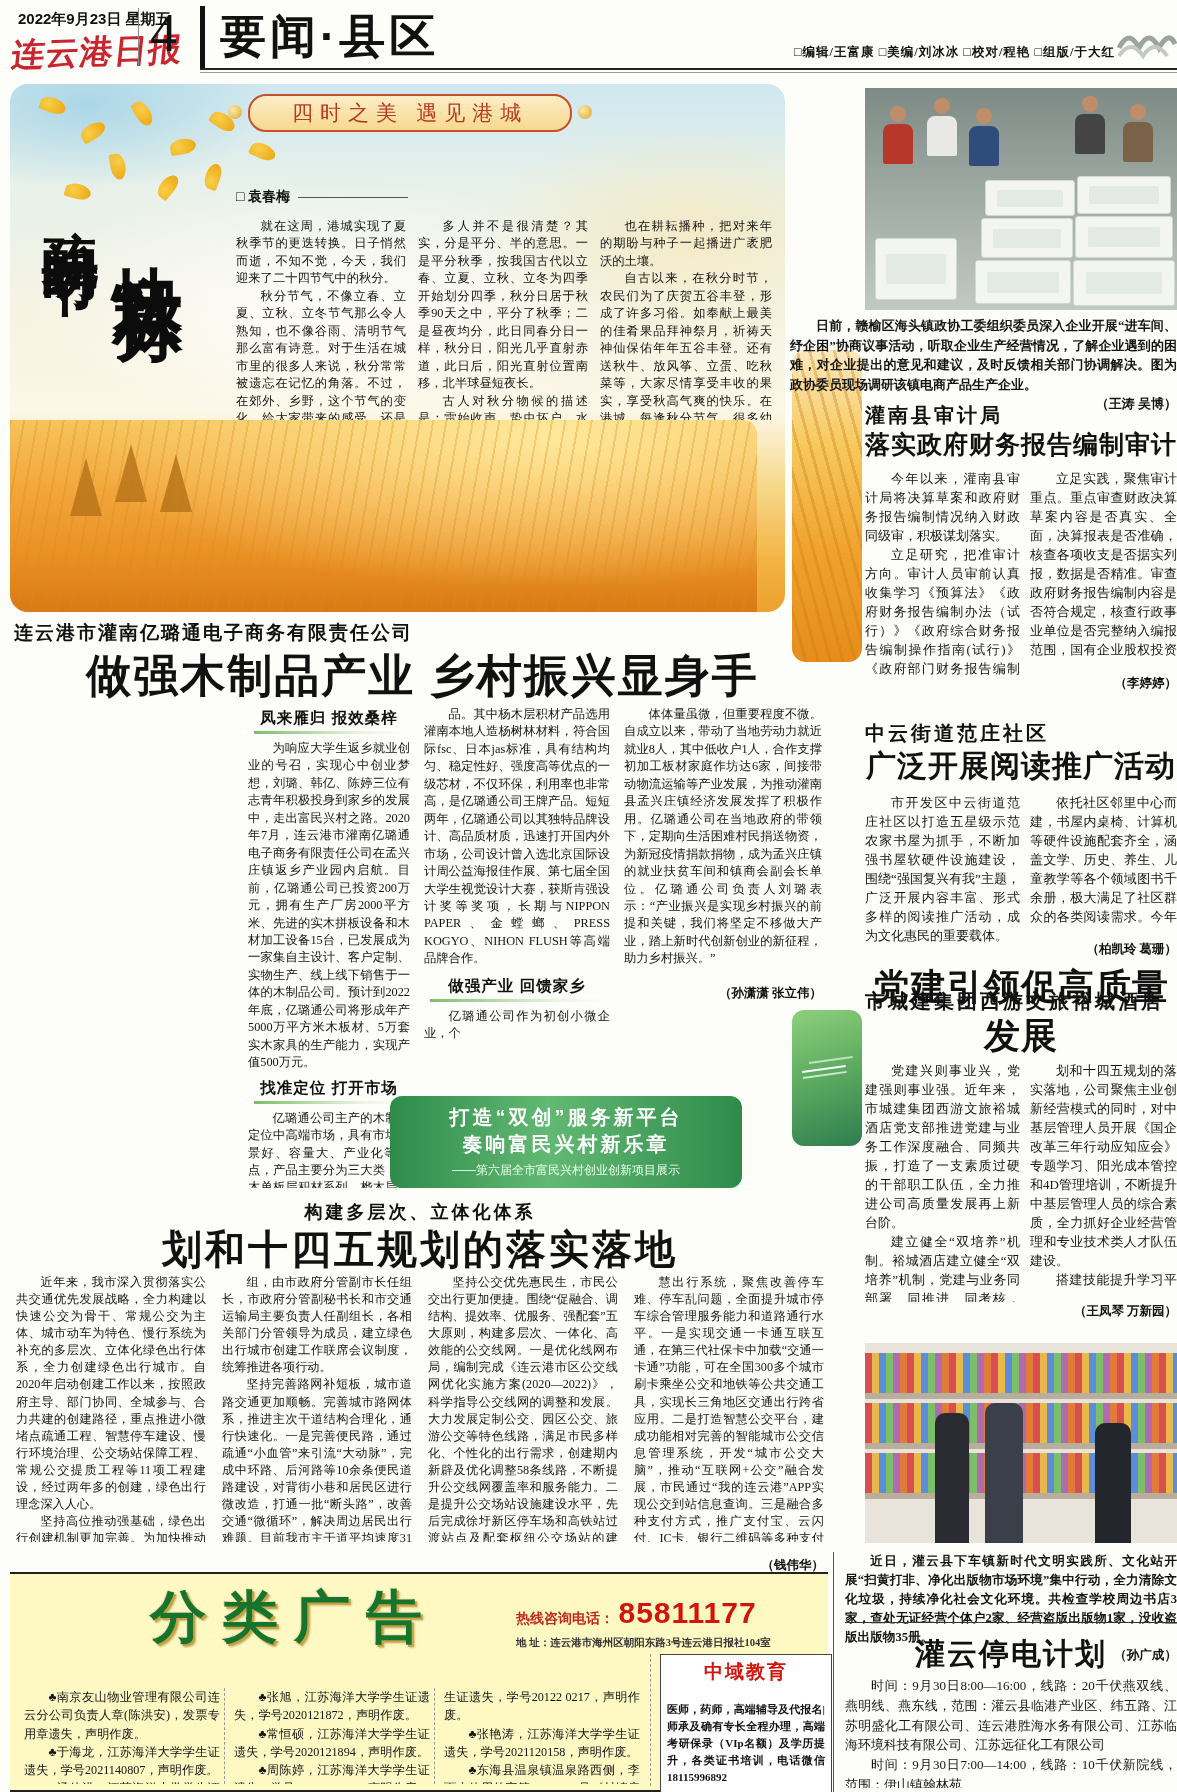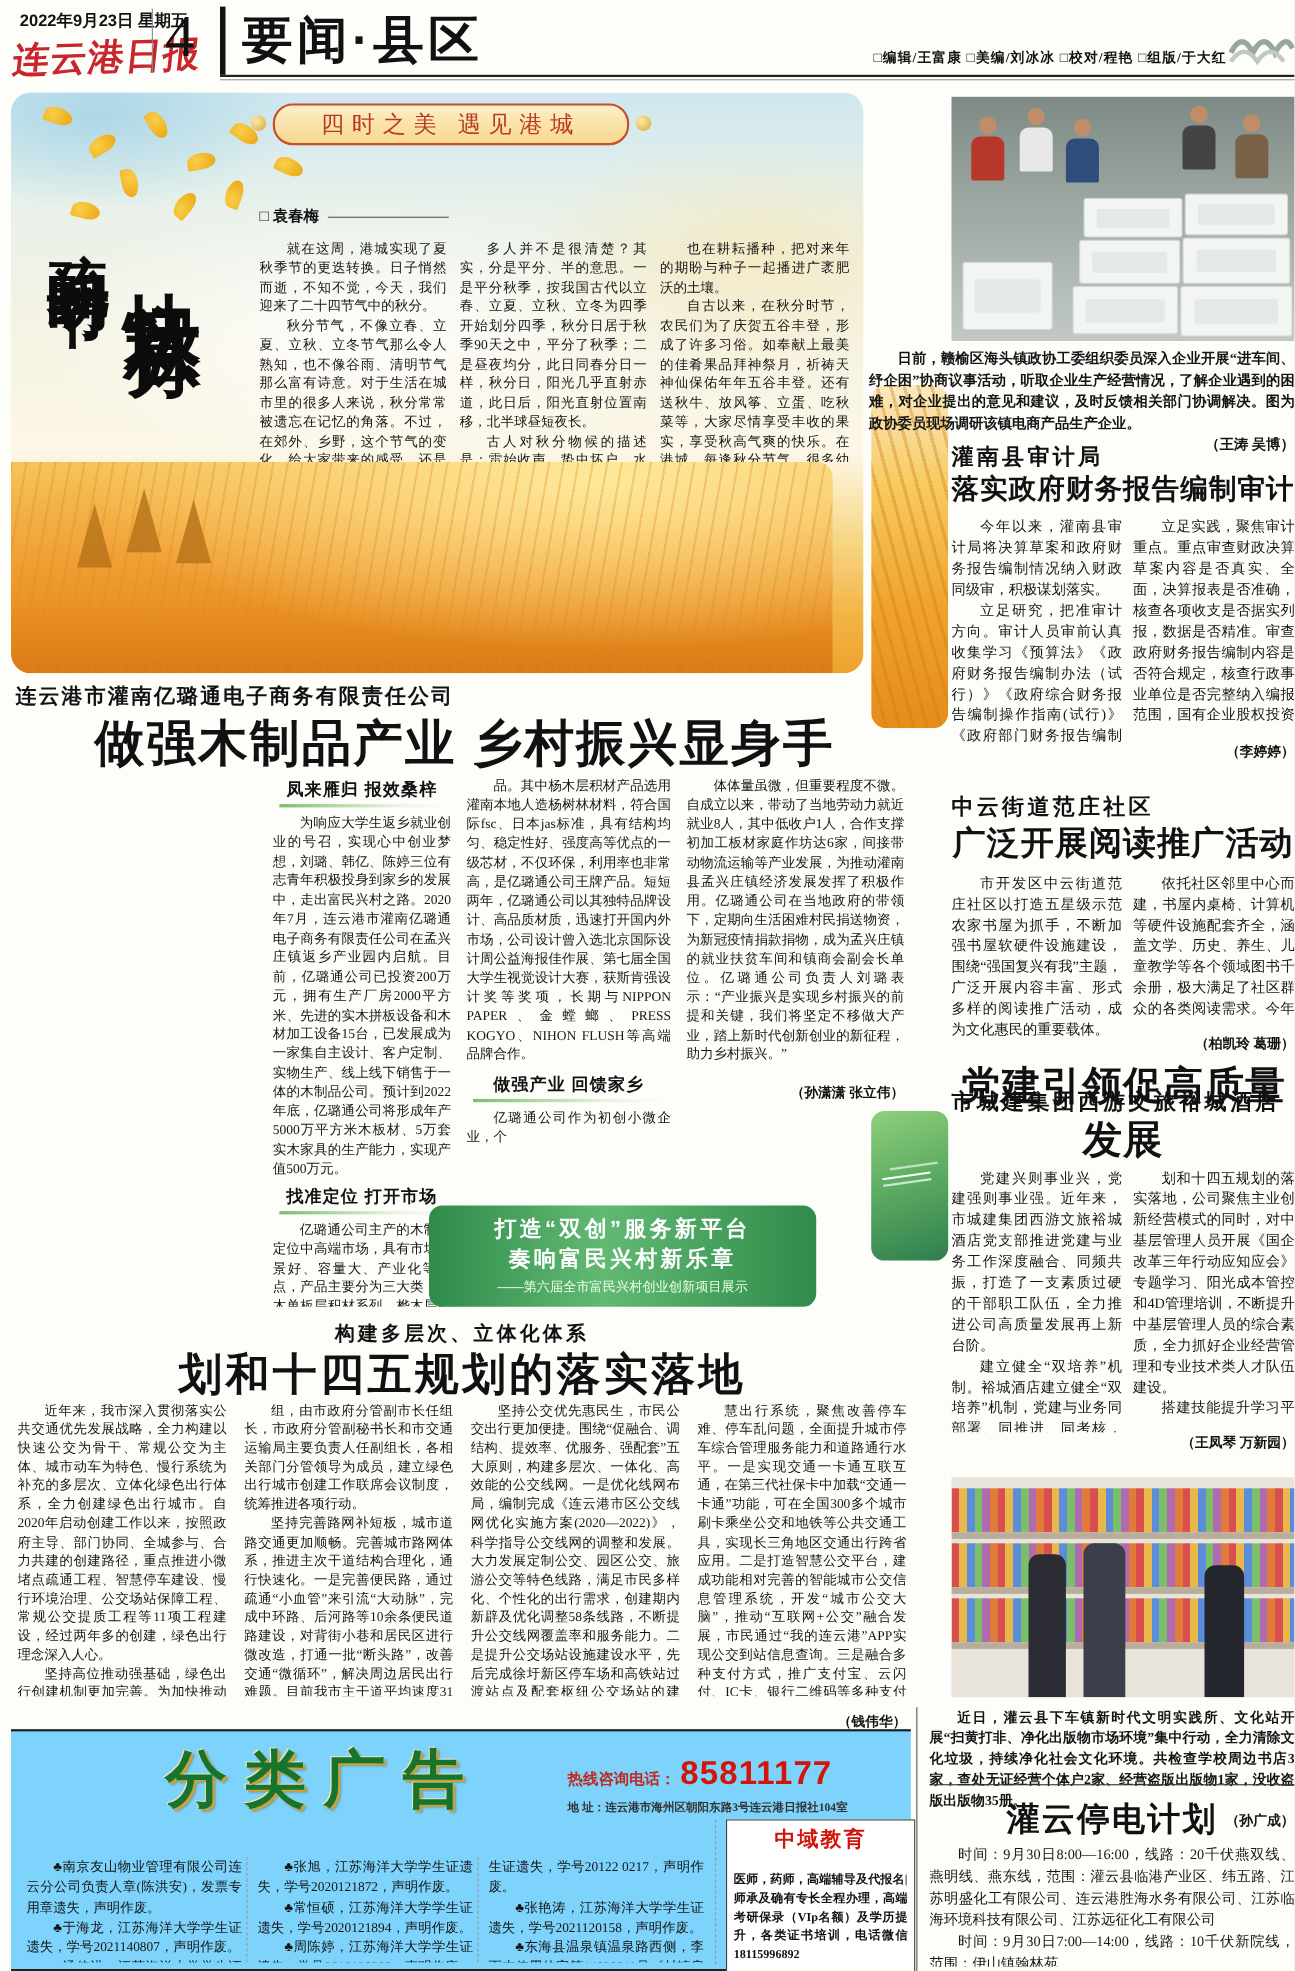--- a/index.html
+++ b/index.html
@@ -91,21 +91,21 @@
 
   
   .transit-kicker{left:10px;top:1200px;width:820px;text-align:center;font-size:18px;letter-spacing:3px;}
   .transit-title{left:10px;top:1222px;width:820px;text-align:center;font-size:40px;letter-spacing:3px;}
   .tcol{top:1274px;height:268px;width:190px;}
   .tcol1{left:16px;} .tcol2{left:222px;} .tcol3{left:428px;} .tcol4{left:634px;}
   .tcol .p{font-size:12.2px;line-height:1.4;}
   .transit-byline{left:634px;top:1544px;width:190px;}
 
   
-  .classified{left:10px;top:1572px;width:818px;height:216px;border-top:2px solid #222;border-bottom:2px solid #222;background:#7dd3fc;}
+  .classified{left:10px;top:1572px;width:818px;height:216px;border-top:2px solid #222;border-bottom:2px solid #222;background:#fef9c3;}
   .cls-title{left:140px;top:6px;font-size:56px;letter-spacing:16px;color:#17742f;
     text-shadow:2px 2px 0 #caa23a,-1px -1px 0 #efe3b4,3px 3px 2px rgba(90,60,0,.35);}
   .cls-hot{left:506px;top:22px;width:300px;font-family:"Liberation Sans",sans-serif;}
   .cls-hot .lbl{color:#c2281e;font-weight:900;font-size:14px;}
   .cls-hot .num{color:#d2150a;font-weight:900;font-size:30px;letter-spacing:1px;}
   .cls-addr{left:506px;top:62px;width:310px;font-size:10.5px;font-weight:bold;color:#333;}
   .cls-banner{left:12px;top:82px;width:624px;height:25px;background:linear-gradient(180deg,#e4561c,#cf3b0e);
     color:#fff;display:flex;align-items:center;justify-content:center;font-size:17px;font-weight:900;
     letter-spacing:6px;font-family:"Liberation Sans",sans-serif;}
   .adcol{top:114px;height:96px;width:196px;}

